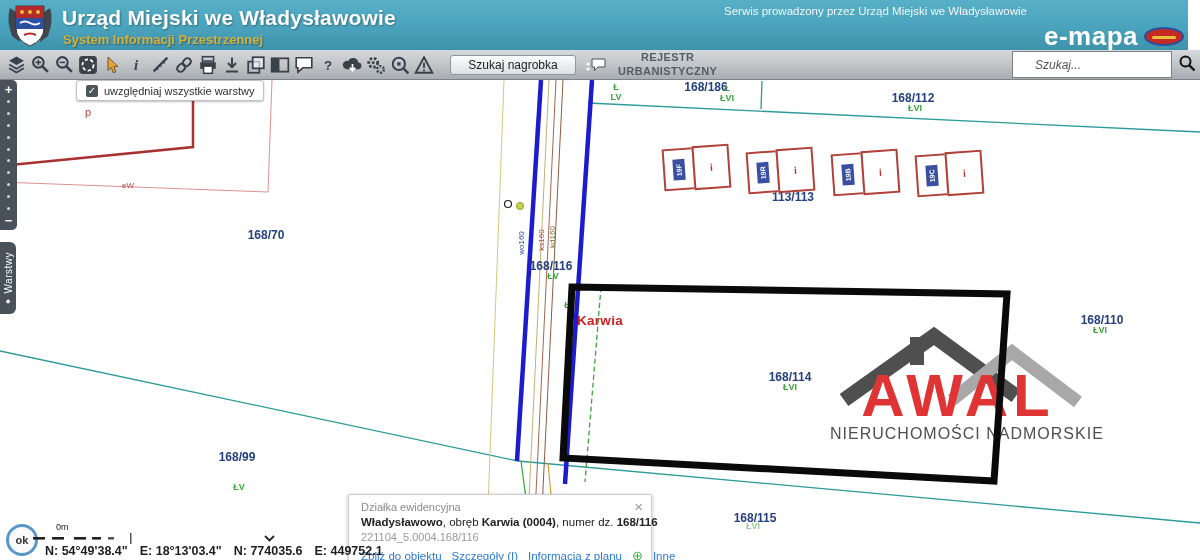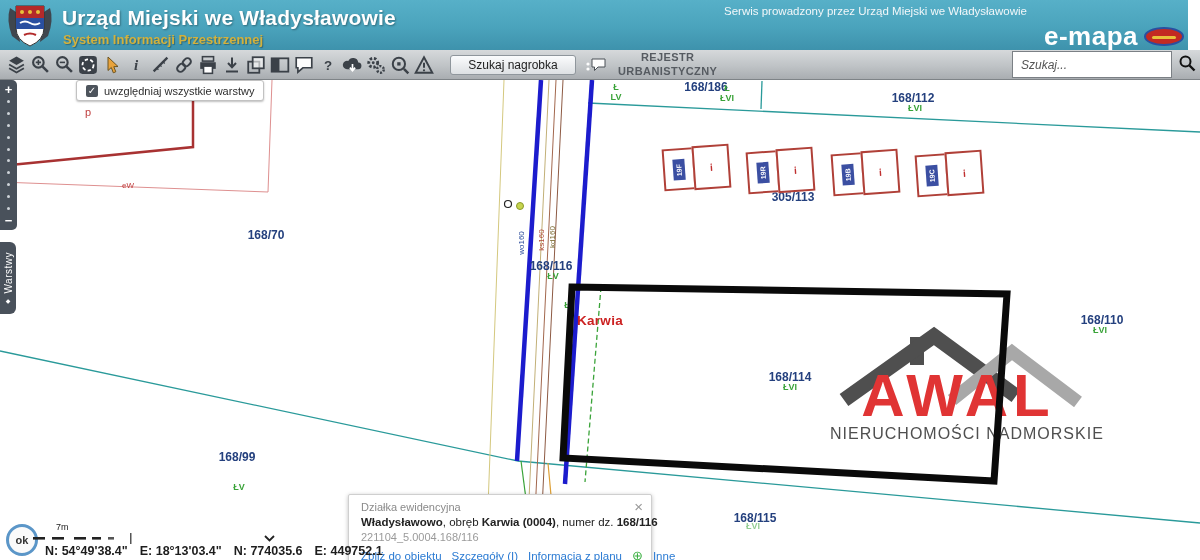--- a/index.html
+++ b/index.html
@@ -29,21 +29,21 @@
     background:linear-gradient(180deg,#d6d9db 0%,#bfc3c6 55%,#a9adb1 100%);
     border-bottom:1px solid #7e8387; display:flex; align-items:center; padding:0 4px; z-index:20; }
   .tb-ic { width:24px; height:24px; display:flex; align-items:center; justify-content:center; flex:0 0 auto; cursor:pointer; }
   .tb-ic svg { display:block; }
   .grave-btn { margin-left:14px; width:126px; height:20px; border:1px solid #8f969c; border-radius:3px;
     background:linear-gradient(180deg,#fbfcfd,#dde0e3); font-size:12px; color:#222;
     display:flex; align-items:center; justify-content:center; cursor:pointer; flex:0 0 auto; }
   .registry { margin-left:10px; display:flex; align-items:center; gap:4px; cursor:pointer; flex:0 0 auto; }
   .registry .txt { font-size:11px; font-weight:bold; color:#565b61; text-align:center; line-height:1.25; letter-spacing:.4px; }
   .tb-search { margin-left:auto; display:flex; align-items:center; gap:6px; }
-  .tb-search input { width:160px; height:27px; border:1px solid #7b8085; padding:0 8px; font-size:12px;
+  .tb-search input { width:160px; height:27px; border:1px solid #7b8085; padding:0 22px; font-size:12px;
     font-family:"Liberation Sans",sans-serif; background:#fff; color:#222; }
   .tb-search input::placeholder { font-style:italic; color:#555; }
 
   
   .chk-panel { position:absolute; left:76px; top:80px; height:21px; background:#fff;
     border:1px solid #c2c2c2; border-radius:3px; box-shadow:0 1px 2px rgba(0,0,0,.25);
     display:flex; align-items:center; gap:6px; padding:0 9px; z-index:15; }
   .chk-box { width:12px; height:12px; background:#4d545c; border-radius:2px; color:#fff; font-size:10px;
     line-height:12px; text-align:center; cursor:pointer; }
   .chk-label { font-size:11px; color:#2e2e2e; white-space:nowrap; }
@@ -136,21 +136,21 @@
       <path d="M521,461 L534,560" stroke="#3aa339" stroke-width="1.2" fill="none"></path>
       <path d="M548,463 L557,560" stroke="#dd9f35" stroke-width="1.2" fill="none"></path>
 
       <circle cx="508" cy="204" r="3.5" stroke="#222" stroke-width="1.2" fill="none"></circle>
       <circle cx="520" cy="206" r="3.5" fill="#c6d44e" stroke="#8a9a2a" stroke-width="1"></circle>
     </svg>
 
     <div class="lbl plabel" style="left:266px;top:228px">168/70</div>
     <div class="lbl plabel" style="left:706px;top:80px">168/186</div>
     <div class="lbl plabel" style="left:913px;top:91px">168/112</div>
-    <div class="lbl plabel" style="left:793px;top:190px">305/113</div>
+    <div class="lbl plabel" style="left:793px;top:190px">113/113</div>
     <div class="lbl plabel" style="left:551px;top:259px">168/116</div>
     <div class="lbl plabel" style="left:1102px;top:313px">168/110</div>
     <div class="lbl plabel" style="left:790px;top:370px">168/114</div>
     <div class="lbl plabel" style="left:237px;top:450px">168/99</div>
     <div class="lbl plabel" style="left:755px;top:511px">168/115</div>
 
     <div class="lbl glabel" style="left:616px;top:82px">Ł
 LV</div>
     <div class="lbl glabel" style="left:727px;top:83px">Ł
 ŁVI</div>
@@ -415,21 +415,21 @@
     <div class="pp-links">
       <span>Zbliż do obiektu</span>
       <span>Szczegóły (I)</span>
       <span>Informacja z planu</span>
       <span class="pp-plus">⊕</span>
       <span>Inne</span>
     </div>
   </div>
 
   <div class="ok-badge">ok</div>
-  <div class="scale0m">7m</div>
+  <div class="scale0m">0m</div>
   <svg style="position:absolute;left:30px;top:532px;z-index:9" width="160" height="14">
     <rect x="3" y="5" width="12" height="2.6" fill="#222"></rect>
       <rect x="22" y="5" width="12" height="2.6" fill="#222"></rect>
       <rect x="44" y="5" width="12" height="2.6" fill="#222"></rect>
       <rect x="62" y="5" width="9" height="2.6" fill="#222"></rect>
       <rect x="78" y="5" width="6" height="2.6" fill="#555"></rect>
     <rect x="100" y="1" width="1.5" height="11" fill="#555"></rect>
   </svg>
   <div class="crs">PL-1992</div>
   <svg class="crs-chev" width="11" height="7" viewBox="0 0 11 7">

